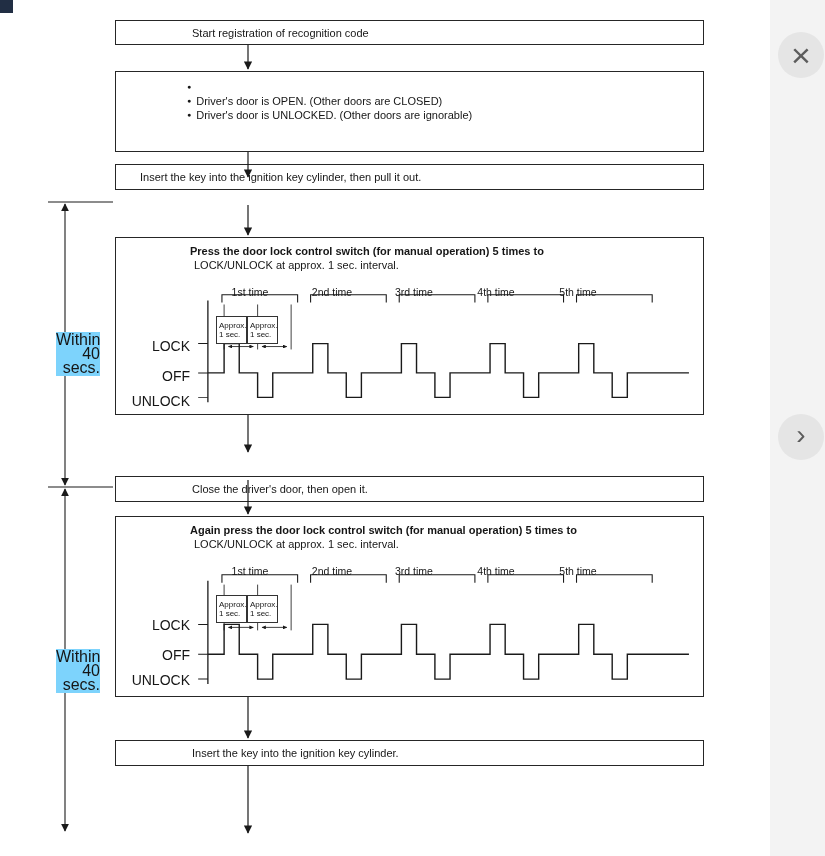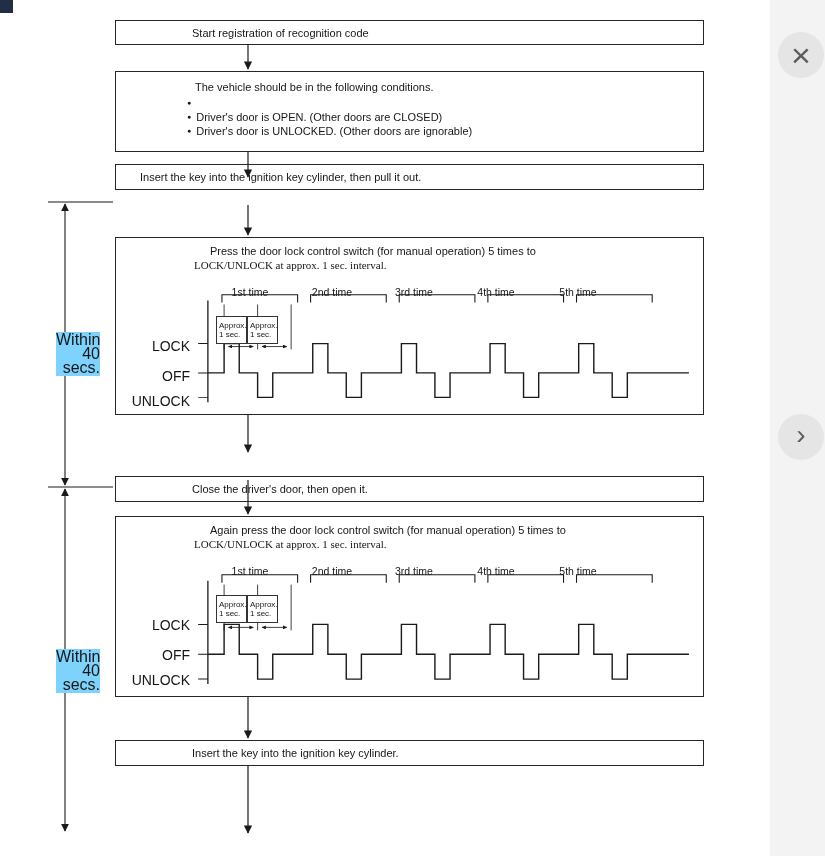--- a/index.html
+++ b/index.html
@@ -32,22 +32,22 @@
   #box-close   { top:476px; height:26px; }
   #box-timing2 { top:516px; height:181px; }
   #box-insert2 { top:740px; height:26px; }
 
   .cond-intro { margin-left:8px; margin-bottom:2px; }
   .cond-item { display:flex; gap:5px; line-height:14px; }
   .cond-item .dot { font-size:7px; line-height:14px; }
 
   .timing { overflow:visible; }
   .t-svg { position:absolute; left:0; top:0; width:100%; height:100%; }
-  .t-line1 { position:absolute; left:94px; top:6px;  white-space:nowrap; }
-  .t-line2 { position:absolute; left:78px; top:20px; white-space:nowrap;font-family:Liberation Serif, serif; }
+  .t-line1 { position:absolute; left:74px; top:6px;  white-space:nowrap;font-weight:bold; }
+  .t-line2 { position:absolute; left:78px; top:20px; white-space:nowrap; }
   .t-time  { position:absolute; top:47px; transform:translateX(-50%); font-size:10.5px; white-space:nowrap; }
   .t-approx {
     position:absolute; top:78px; width:31px; height:28px; border:1px solid #333;
     background:#fff; font-size:8px; line-height:9px; padding:4px 0 0 2px;
   }
   .t-level { position:absolute; left:0; width:74px; text-align:right; font-size:14px; white-space:nowrap; }
 
   .overlay-svg { position:absolute; left:0; top:0; width:825px; height:856px; pointer-events:none; }
   .within-label {
     position:absolute; left:56px; width:44px; background:#7dd3fc; z-index:3;
@@ -69,21 +69,20 @@
   </button>
   <button class="round-btn next-btn">
     <span>›</span>
   </button>
 
   <div class="fbox simple" id="box-start">
     <span>Start registration of recognition code</span>
   </div>
 
   <div class="fbox" id="box-cond">
-    <div class="cond-intro">The vehicle should be in the following conditions.</div>
     <div class="cond-item">
       <span class="dot">●</span>
     </div>
     <div class="cond-item">
       <span class="dot">●</span>
       <span>Driver's door is OPEN. (Other doors are CLOSED)</span>
     </div>
     <div class="cond-item">
       <span class="dot">●</span>
       <span>Driver's door is UNLOCKED. (Other doors are ignorable)</span>

